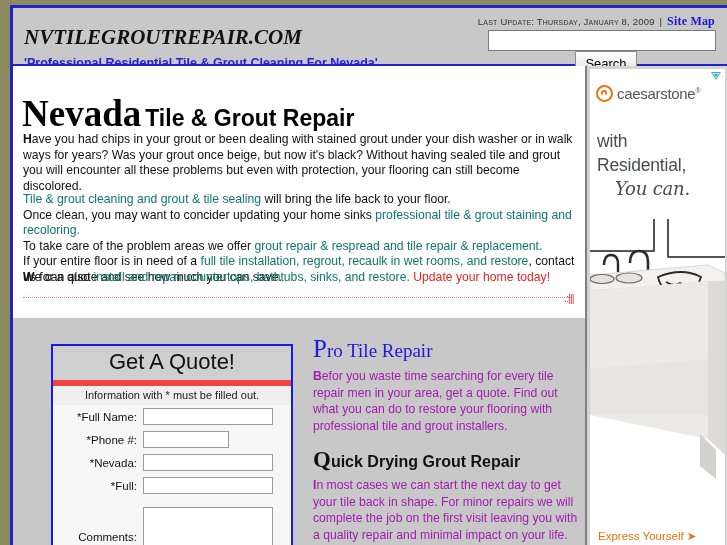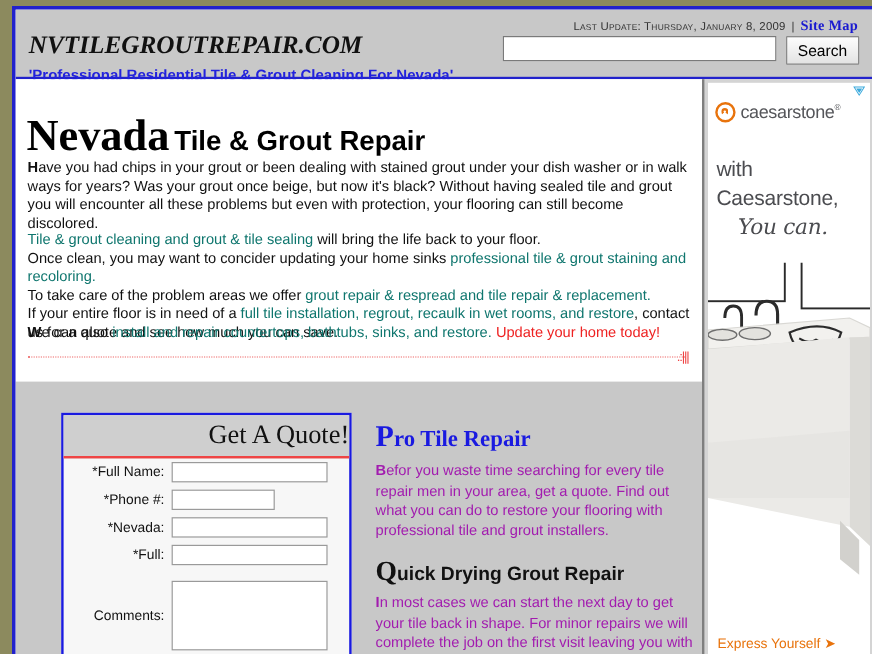--- a/index.html
+++ b/index.html
@@ -74,20 +74,22 @@
     font-variant: normal;
     font-size: 12px;
     font-weight: bold;
     color: #1a1ad0;
     text-decoration: none;
   }
   #search-row {
     position: absolute;
     right: 11px; top: 22px;
     display: flex;
+    align-items: center;
+    flex-direction: column;
   }
   #search-input {
     width: 228px; height: 21px;
     border: 1px solid #7a7a7a;
     background: #ffffff;
     font-size: 12px;
     padding: 0 3px;
     box-sizing: border-box;
     outline: none;
   }
@@ -170,26 +172,26 @@
   #quote-box {
     position: absolute;
     left: 38px; top: 26px;
     width: 242px;
     border: 2px solid #1a1ae0;
     box-sizing: border-box;
     background: #f7f7f7;
   }
   #quote-title {
     background: #cfcfcf;
-    border-bottom: 2px solid #ef4444;
-    text-align: right;
+    border-bottom: 6px solid #ef4444;
+    text-align: center;
     font-size: 22px;
     color: #111;
     padding: 3px 0 5px 0;
-    font-family: Liberation Serif, serif;
+    font-family: Liberation Sans, sans-serif;
   }
   #quote-note {
     background: #efefef;
     text-align: center;
     font-size: 11px;
     color: #222;
     padding: 3px 0 4px 0;
   }
   .form-row {
     display: flex;
@@ -228,24 +230,24 @@
   .form-row.comments .lbl { padding-top: 24px; }
 
   
   #editorial {
     position: absolute;
     left: 300px; top: 20px;
     width: 272px;
   }
   .ed-heading-blue {
     font-family: "Liberation Serif", serif;
-    font-weight: bold;
+    font-weight: normal;
     font-size: 19px;
     color: #1a1ae0;
-    margin: 16px 0 6px 0;
+    margin: 0 0 6px 0;
     line-height: 22px;
   }
   .ed-heading-blue .cap { font-size: 25px; }
   .ed-heading-dark {
     font-family: "Liberation Sans", sans-serif;
     font-weight: bold;
     font-size: 16px;
     color: #111;
     margin: 0 0 5px 0;
     line-height: 20px;
@@ -386,20 +388,21 @@
       </div>
 
       <div id="divider"></div>
       <div id="divider-end">.:|||</div>
     </div>
 
     <div id="lower-panel">
 
       <div id="quote-box">
         <div id="quote-title">Get A Quote!</div>
+        <div id="quote-note">Information with * must be filled out.</div>
 
         <div class="form-row">
           <span class="lbl">*Full Name:</span>
           <input class="inp-wide" type="text" value="" style="">
         </div>
         <div class="form-row">
           <span class="lbl">*Phone #:</span>
           <input class="inp-mid" type="text" value="" style="">
         </div>
         <div class="form-row">
@@ -442,21 +445,21 @@
           <polygon points="3.5,2.7 8.5,2.7 6,6.6" fill="#3aa9dc"></polygon>
         </svg>
 
         <div id="ad-logo">
           <span id="ad-logo-mark"></span>
           <span id="ad-logo-text"><span>caesarstone</span><sup>®</sup></span>
         </div>
 
         <div id="ad-tagline">
           <div>with</div>
-          <div>Caesarstone,</div>
+          <div>Residential,</div>
           <div class="script">You can.</div>
         </div>
 
         <svg id="ad-art" viewBox="0 0 135 290">
           <rect x="0" y="0" width="135" height="290" fill="#ffffff"></rect>
 
           <rect x="-8" y="-40" width="72" height="72" fill="none" stroke="#2b2b2b" stroke-width="1.6"></rect>
           <rect x="78" y="-50" width="72" height="88" fill="none" stroke="#2b2b2b" stroke-width="1.6"></rect>
 
           <path d="M14 46 q0 -10 7 -10 q7 0 7 9 l0 10" fill="none" stroke="#2b2b2b" stroke-width="2.4"></path>

